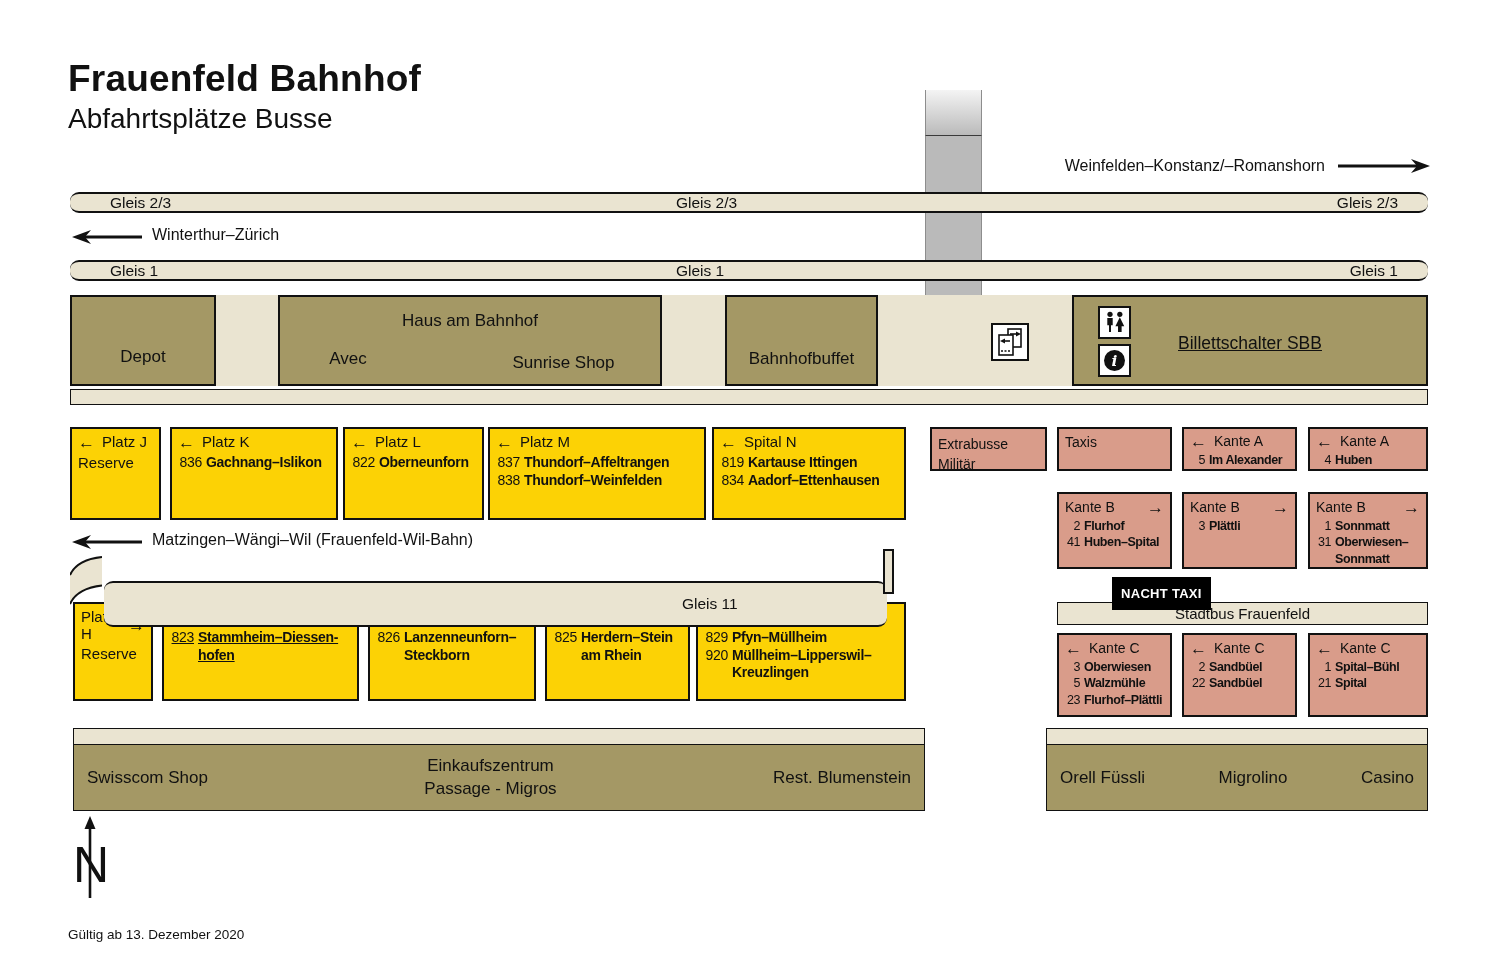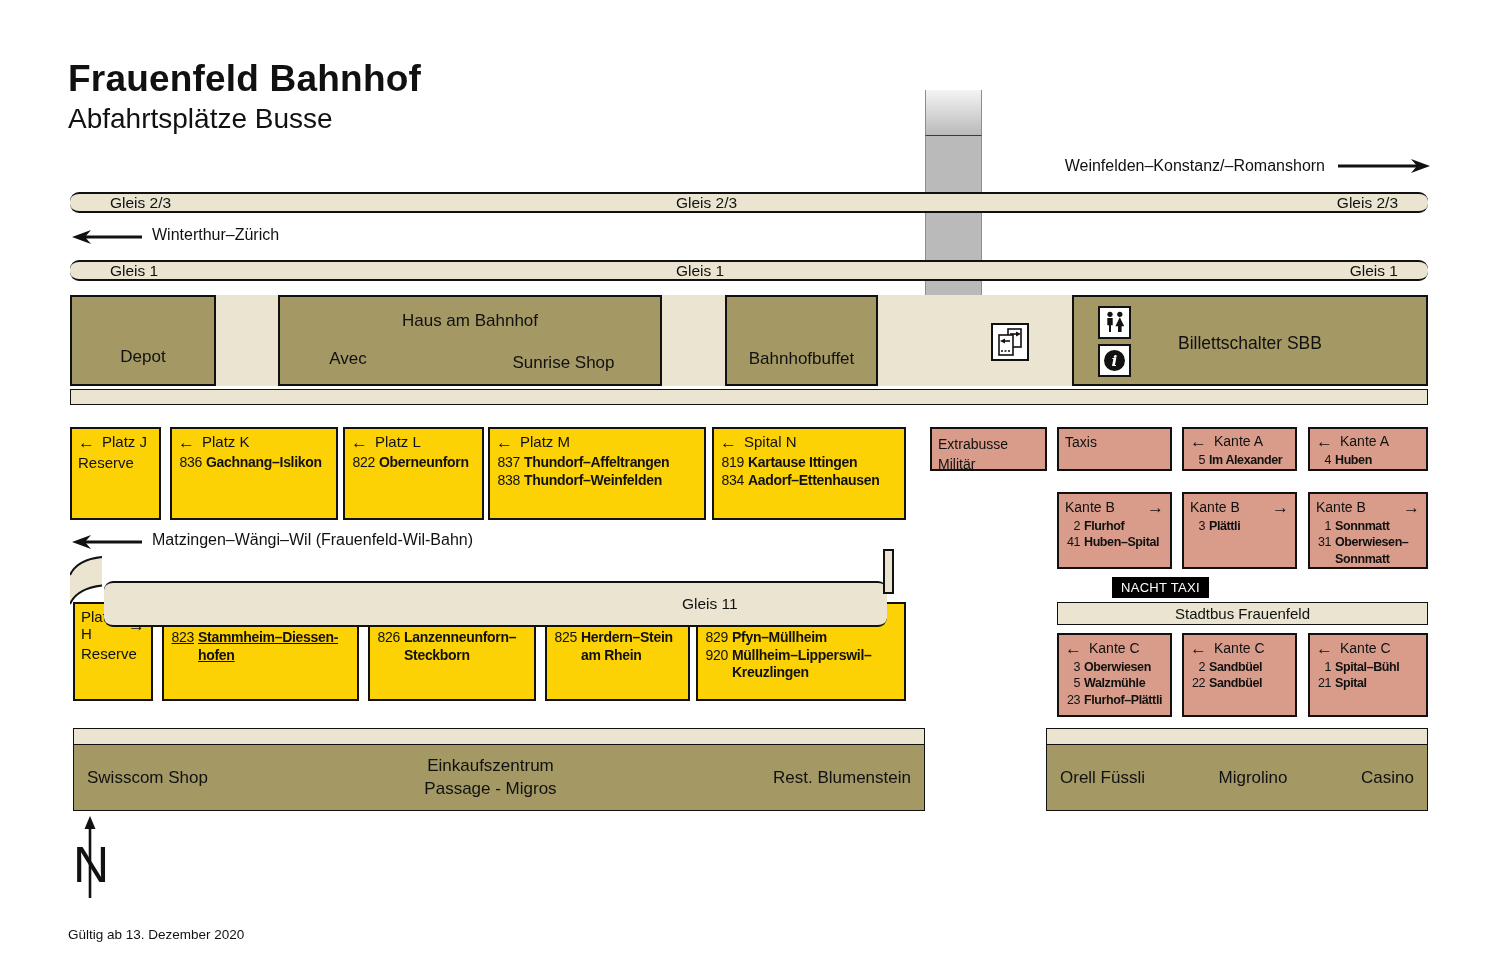--- a/index.html
+++ b/index.html
@@ -39,21 +39,21 @@
   .box-head.spread{justify-content:space-between;}
   .arr{font-weight:bold;font-size:17px;line-height:1;}
   .note{font-size:15px;}
   .route{display:grid;grid-template-columns:24px 1fr;column-gap:4px;line-height:1.25;font-size:14px;letter-spacing:-0.3px;}
   .route .num{text-align:right;}
   .route .dest{font-weight:bold;white-space:pre;}
   .kante .route{grid-template-columns:15px 1fr;column-gap:4px;font-size:12.5px;letter-spacing:-0.4px;line-height:1.3;}
   .kante{font-size:14px;}
   .kante .box-head{margin-bottom:2px;}
 
-  .nacht{background:#000;color:#fff;font-weight:normal;font-size:13px;padding:3px 9px;letter-spacing:.3px;z-index:3;}
+  .nacht{background:#000;color:#fff;font-weight:bold;font-size:13px;padding:9px 9px;letter-spacing:.3px;z-index:3;}
   .stadtbus{background:var(--beige);border:1.5px solid var(--ink);box-sizing:border-box;display:flex;align-items:center;justify-content:center;font-size:15px;}
 
   .bldg{box-sizing:border-box;}
   .bldg .top{background:var(--beige);border:1.5px solid var(--ink);height:17px;box-sizing:border-box;}
   .bldg .body{background:var(--olive);border:1.5px solid var(--ink);border-top:none;height:66px;box-sizing:border-box;display:flex;align-items:center;justify-content:space-between;padding:0 13px;font-size:17px;}
   .center2{white-space:pre-line;text-align:center;line-height:1.3;}
 
   .icon-frame{position:absolute;background:#fff;border:2px solid var(--ink);box-sizing:border-box;display:flex;align-items:center;justify-content:center;}
   .footer{font-size:13.5px;}
   svg{display:block;}
@@ -115,21 +115,21 @@
         <rect x="13" y="2" width="13" height="18" fill="#fff" stroke="#111" stroke-width="1.6"></rect>
         <line x1="15" y1="7" x2="23" y2="7" stroke="#111" stroke-width="1.6"></line>
         <polygon points="26,7 21,4.5 21,9.5" fill="#111"></polygon>
         <rect x="4" y="8" width="14" height="20" fill="#fff" stroke="#111" stroke-width="1.6"></rect>
         <line x1="15" y1="14" x2="8" y2="14" stroke="#111" stroke-width="1.6"></line>
         <polygon points="5,14 10,11.5 10,16.5" fill="#111"></polygon>
         <line x1="6" y1="24" x2="15" y2="24" stroke="#111" stroke-width="1.4" stroke-dasharray="2 1.5"></line>
       </svg>
     </div>
     <div class="blk" style="left:1002px;top:0;width:356px;height:91px;">
-      <span class="lbl" style="left:0;right:0;top:36px;text-align:center;font-size:17.5px;">Billettschalter SBB</span>
+      <span class="lbl" style="left:0;right:0;top:36px;text-align:center;font-size:17.5px;text-decoration:underline;">Billettschalter SBB</span>
       <div class="icon-frame" style="left:24px;top:9px;width:33px;height:33px;">
         <svg width="27" height="27" viewBox="0 0 33 33">
           <circle cx="11" cy="6.5" r="3.2" fill="#111"></circle>
           <path d="M7.7 11h6.6v9h-2.1v8h-2.4v-8H7.7z" fill="#111"></path>
           <circle cx="23" cy="6.5" r="3.2" fill="#111"></circle>
           <path d="M23 10.2l5.4 11h-3.2v6.8h-4.4v-6.8h-3.2z" fill="#111"></path>
         </svg>
       </div>
       <div class="icon-frame" style="left:24px;top:47px;width:33px;height:33px;">
         <svg width="27" height="27" viewBox="0 0 33 33">

